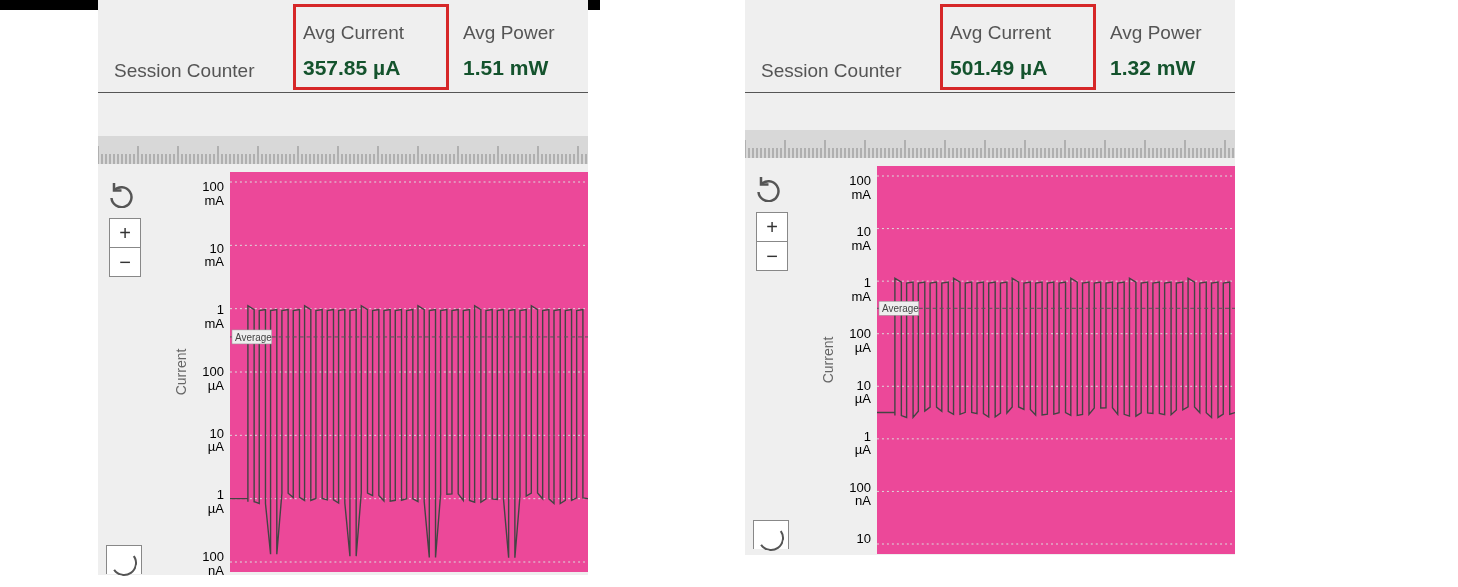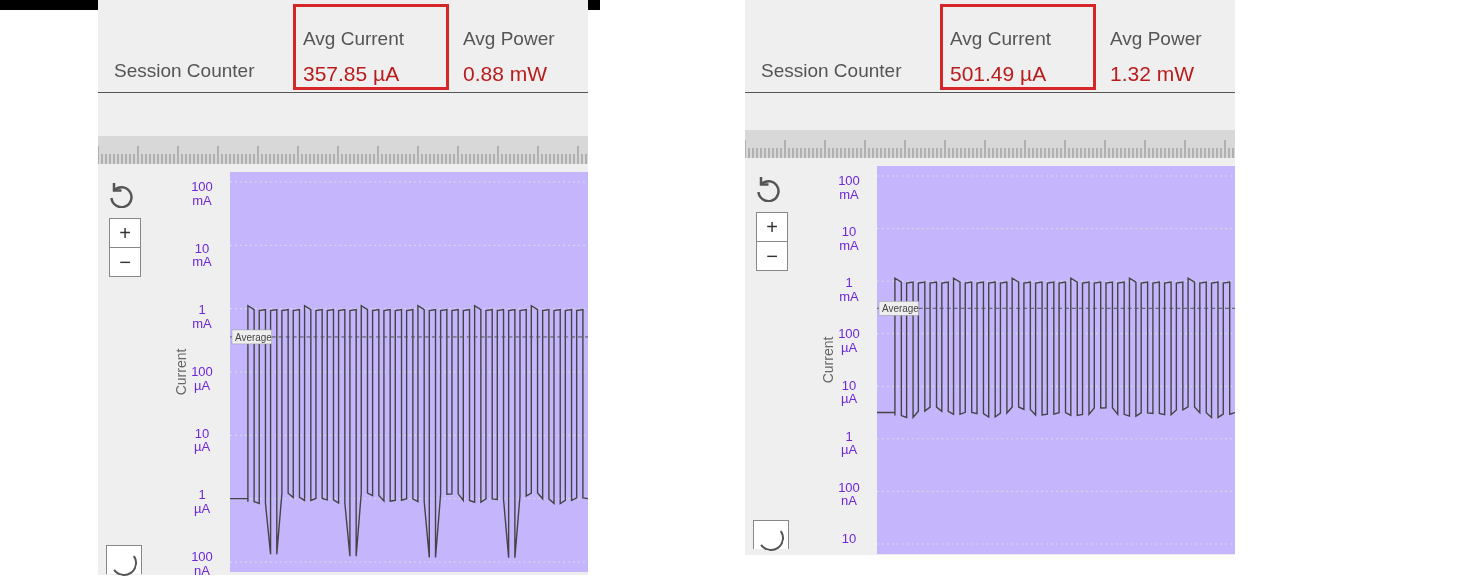--- a/index.html
+++ b/index.html
@@ -3,23 +3,23 @@
 <meta charset="utf-8">
 <style>
   html,body{margin:0;padding:0;background:#fff;font-family:"Segoe UI",Arial,sans-serif;color:#333}
   .page{position:relative;width:1458px;height:587px;overflow:hidden}
   .blackbar{position:absolute;left:0;top:0;width:600px;height:10px;background:#000}
   .panel{position:absolute;width:490px;background:#efefef}
   .panel.left{left:98px;top:0;height:575px}
   .panel.right{left:745px;top:0;height:555px}
   .header{position:relative;height:92px;border-bottom:1px solid #555}
   .session{position:absolute;left:16px;bottom:10px;font-size:19px;color:#555}
-  .metric{position:absolute;top:28px}
+  .metric{position:absolute;top:22px}
   .metric .label{font-size:19px;color:#555}
-  .metric .value{font-size:21px;color:#b91c1c;margin-top:12px;font-weight:400}
+  .metric .value{font-size:21px;color:#14532d;margin-top:12px;font-weight:700}
   .metric.current{left:205px}
   .metric.power{left:365px}
   .panel.right .metric.current{left:205px}
   .panel.right .metric.power{left:365px}
   .highlight{position:absolute;border:3px solid #d62728;pointer-events:none}
   .highlight.left{left:195px;top:4px;width:150px;height:80px}
   .highlight.right{left:195px;top:4px;width:150px;height:80px}
   .ruler{position:absolute;left:0;right:0;height:28px;background:#d8d8d8}
   .panel.left .ruler{top:136px}
   .panel.right .ruler{top:130px}
@@ -35,22 +35,22 @@
   .zoombtn+.zoombtn{border-top:1px solid #888}
   .extra-circle{position:absolute;left:8px;width:34px;height:28px;border:1px solid #888;border-bottom:none;background:#fff}
   .panel.left .extra-circle{top:545px}
   .panel.right .extra-circle{top:520px}
   .extra-circle::after{content:"";position:absolute;left:4px;top:4px;width:22px;height:22px;border:2px solid #555;border-left-color:transparent;border-top-color:transparent;border-radius:50%;transform:rotate(10deg)}
   .chartarea{position:absolute;left:60px;right:0}
   .panel.left .chartarea{top:172px;height:400px}
   .panel.right .chartarea{top:166px;height:388px}
   .yaxislabel{position:absolute;left:0;top:50%;transform:translateY(-50%) rotate(-90deg);transform-origin:center;font-size:14px;color:#666}
   .ticks{position:absolute;left:24px;top:0;bottom:0;width:44px}
-  .tick{position:absolute;right:2px;text-align:center;font-size:13px;color:#6d28d9;line-height:1.05;width:44px}
-  .plot{position:absolute;left:72px;right:0;top:0;bottom:0;background:#c4b5fd}
+  .tick{position:absolute;right:2px;text-align:right;font-size:13px;color:#000000;line-height:1.05;width:44px}
+  .plot{position:absolute;left:72px;right:0;top:0;bottom:0;background:#ec4899}
   .plot svg{width:100%;height:100%;display:block}
   .plot line.grid{stroke:#ddd;stroke-width:1;stroke-dasharray:2 3}
   .plot path.trace{stroke:#444;stroke-width:1.4;fill:none}
   .plot .avglbl{font-size:10px;fill:#444}
   .plot rect.avgbox{fill:#eee;stroke:#999;stroke-width:0.5}
 </style>
 </head>
 <body>
 
 <div class="page">
@@ -58,21 +58,21 @@
 
   <div class="panel left">
     <div class="header">
       <div class="session">Session Counter</div>
       <div class="metric current">
         <div class="label">Avg Current</div>
         <div class="value">357.85 µA</div>
       </div>
       <div class="metric power">
         <div class="label">Avg Power</div>
-        <div class="value">0.88 mW</div>
+        <div class="value">1.51 mW</div>
       </div>
       <div class="highlight left"></div>
     </div>
 
     <div class="ruler">
       <svg viewBox="0 0 490 28" preserveAspectRatio="none">
           <line x1="0" y1="10" x2="0" y2="28"></line>
           <line x1="4" y1="18" x2="4" y2="28"></line>
           <line x1="8" y1="18" x2="8" y2="28"></line>
           <line x1="12" y1="18" x2="12" y2="28"></line>

